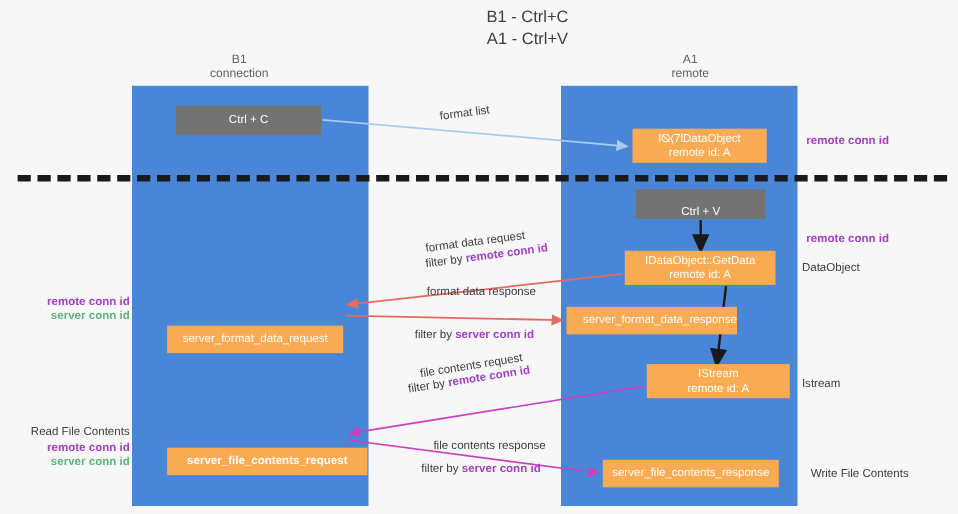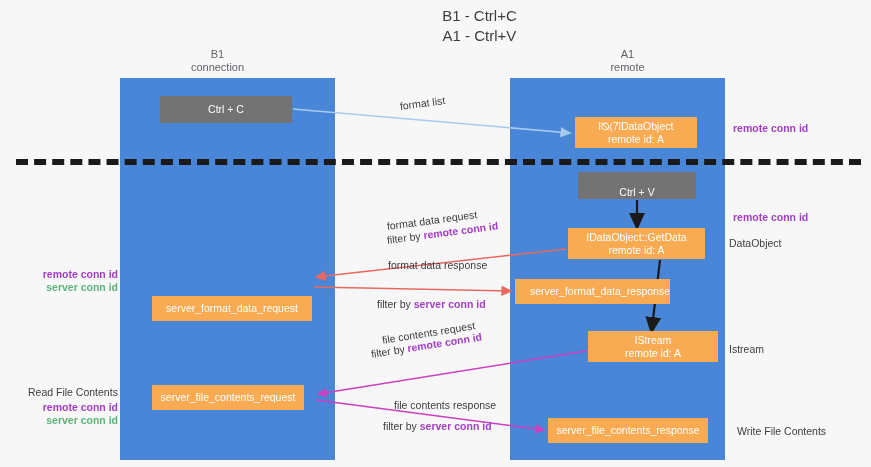--- a/index.html
+++ b/index.html
@@ -55,21 +55,21 @@
   .green{background:#737373;}
   .orange{background:#f9ab53;}
 
   #n-ctrlc{left:160px;top:96px;width:132px;height:27px;}
   #n-ctrlv{left:578px;top:172px;width:118px;height:27px;justify-content:flex-end;}
   #n-idataobject{left:575px;top:117px;width:122px;height:31px;}
   #n-getdata{left:568px;top:228px;width:137px;height:31px;}
   #n-istream{left:588px;top:331px;width:130px;height:31px;}
   #n-sfdreq{left:152px;top:268px;width:160px;height:25px;margin-top:28px;}
   #n-sfdresp{left:515px;top:279px;width:155px;height:25px;align-items:flex-end;}
-  #n-sfcreq{left:152px;top:385px;width:152px;height:25px;}
+  #n-sfcreq{left:152px;top:407px;width:182px;height:25px;font-weight:bold;}
   #n-sfcresp{left:548px;top:418px;width:160px;height:25px;}
 
   
   .caption{font-size:10.5px;line-height:14px;color:#3c4043;}
   #cap-dataobject{left:729px;top:236px;}
   #cap-istream{left:729px;top:342px;}
   #cap-write{left:737px;top:424px;}
 
   
   .connlab{font-size:10.5px;line-height:13px;font-weight:bold;}

